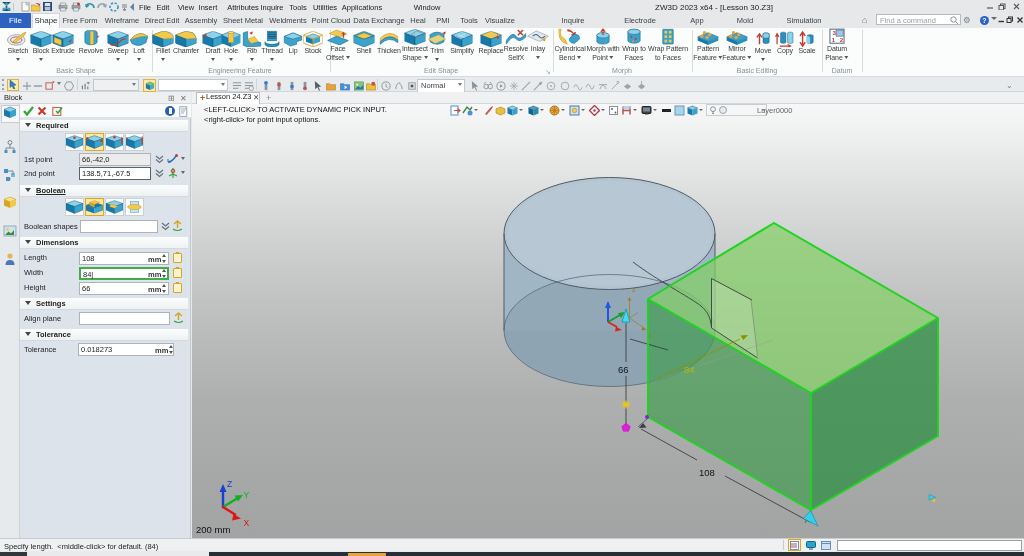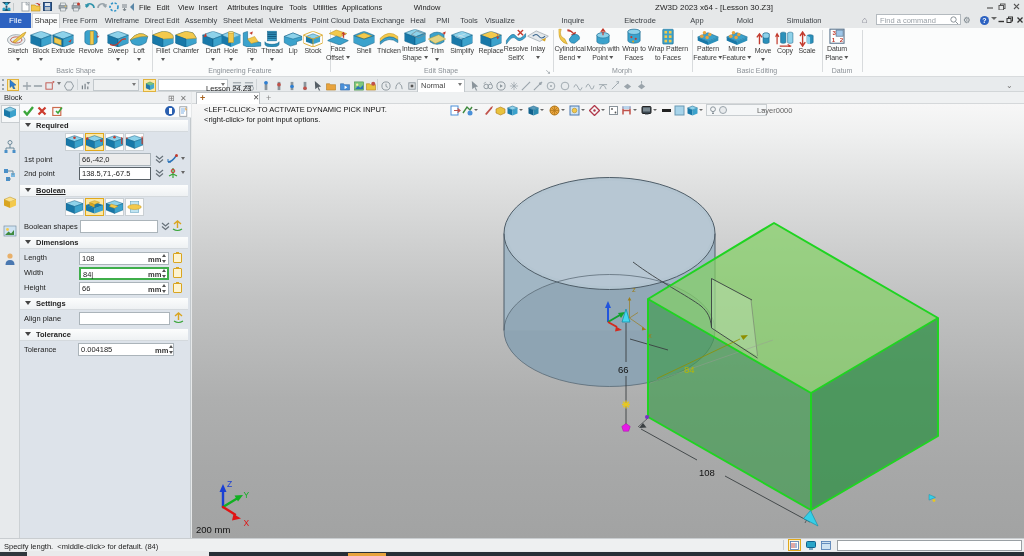--- a/index.html
+++ b/index.html
@@ -756,27 +756,27 @@
     <div class="clip" style="left:173px;top:283px;"></div>
     <div class="sec-h" style="top:298px;"><span class="tri"></span>Settings</div>
     <div class="plab" style="left:24px;top:314px;">Align plane</div>
     <div class="pfield" style="left:79px;top:312px;width:91px;height:13px;"></div>
     <svg class="abs" style="left:173px;top:312px" width="11" height="12" viewBox="0 0 11 12">
       <path d="M5.5 1 V8 M2 4 l3.5 -3 3.5 3" stroke="#d9a520" fill="none" stroke-width="1.4"></path>
       <path d="M1 9 q4.5 3 9 0" stroke="#3aa63a" fill="none" stroke-width="1.2"></path>
     </svg>
     <div class="sec-h" style="top:329px;"><span class="tri"></span>Tolerance</div>
     <div class="plab" style="left:24px;top:345px;">Tolerance</div>
-    <div class="pfield" style="left:78px;top:343px;width:96px;height:13px;">0.004185</div>
+    <div class="pfield" style="left:78px;top:343px;width:96px;height:13px;">0.018273</div>
     <div class="mm" style="left:155px;top:345.5px;">mm</div>
     <div class="spin" style="left:168px;top:345px;"></div>
     <div class="abs" style="left:192px;top:92px;width:832px;height:12px;background:#eff1f2;border-bottom:1px solid #d5d8da;"></div>
     <div class="abs" style="left:196px;top:92px;width:64px;height:12px;background:#fff;border:1px solid #bcc1c5;border-bottom:none;"></div>
     <div class="abs" style="left:200px;top:93px;font-size:9px;color:#a5611e;font-weight:bold;">+</div>
-    <div class="abs" style="left:206px;top:84px;font-size:7.5px;color:#222;">Lesson 24.Z3</div>
+    <div class="abs" style="left:206px;top:92px;font-size:7.5px;color:#222;">Lesson 24.Z3</div>
     <div class="abs" style="left:253px;top:93px;font-size:7.5px;color:#444;">✕</div>
     <div class="abs" style="left:266px;top:93px;font-size:9px;color:#888;">+</div>
     <svg class="abs" style="left:192px;top:104px" width="832" height="434" viewBox="192 104 832 434">
       <defs>
         <linearGradient id="vg" x1="0" y1="0" x2="0" y2="1">
           <stop offset="0" stop-color="#f7f7f7"></stop>
           <stop offset="0.06" stop-color="#f0f1f1"></stop>
           <stop offset="0.22" stop-color="#dbdcdc"></stop>
           <stop offset="0.34" stop-color="#cdcece"></stop>
           <stop offset="0.45" stop-color="#c1c2c2"></stop>

